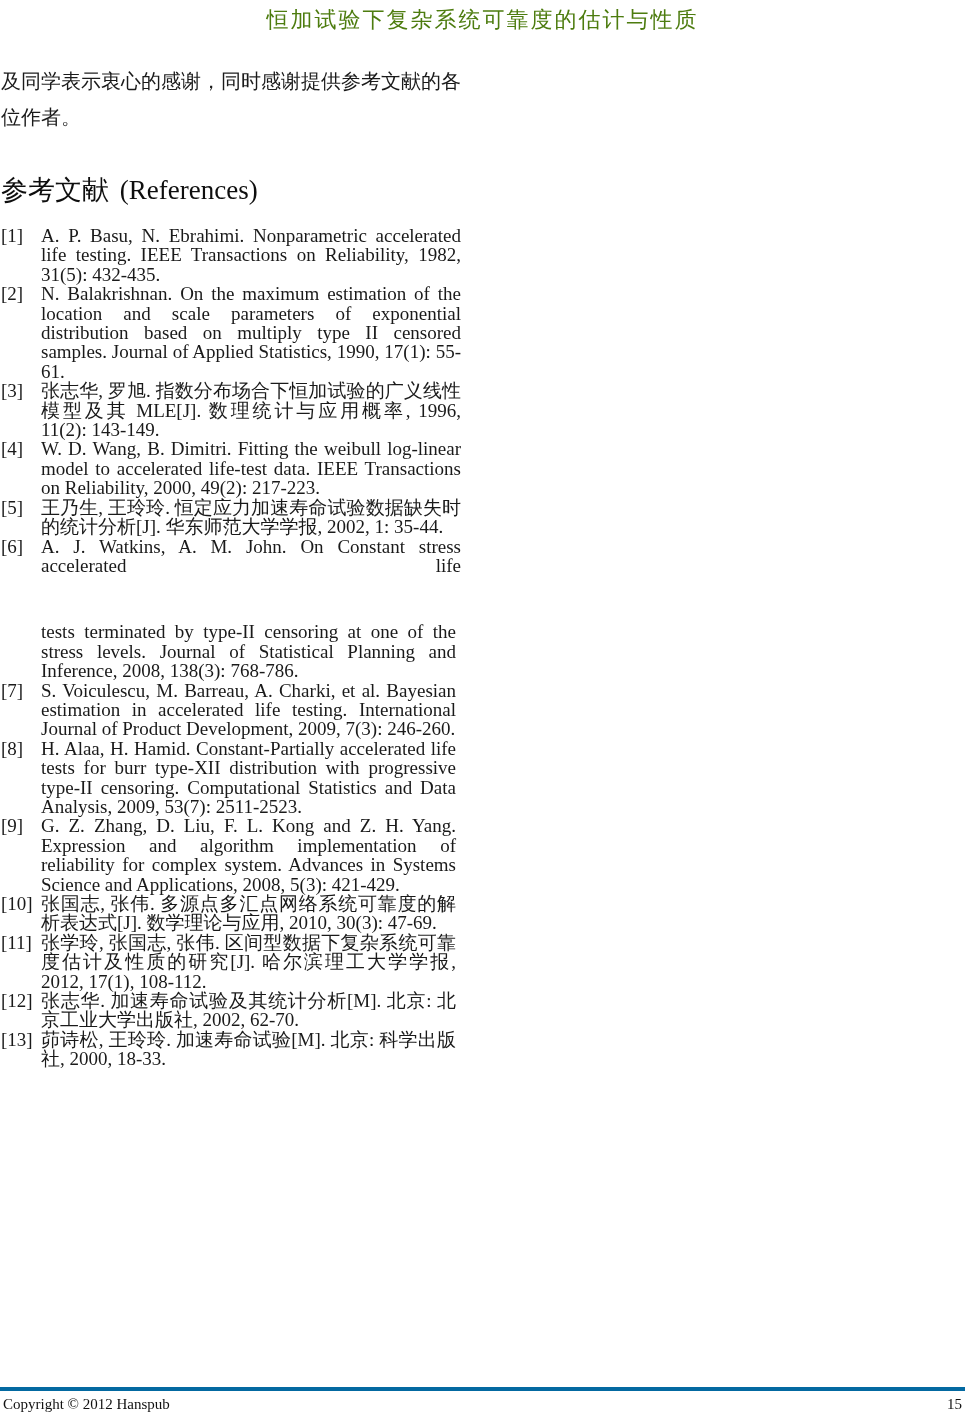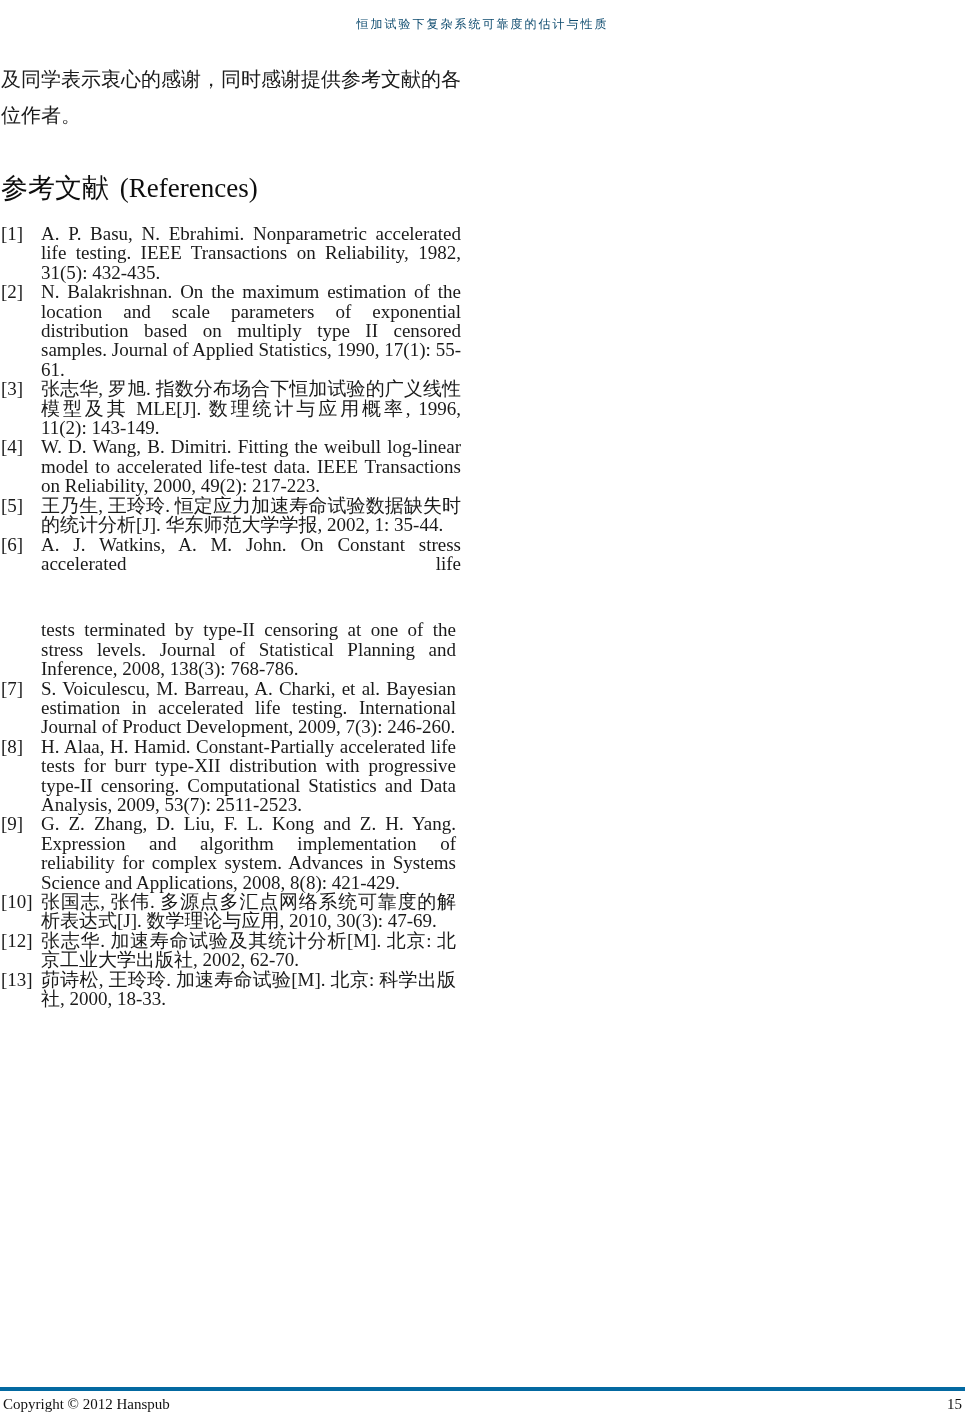--- a/index.html
+++ b/index.html
@@ -6,25 +6,25 @@
   .page {
     position: relative;
     width: 965px;
     height: 1414px;
     background: #ffffff;
     color: #161616;
     font-family: "Liberation Serif", "DejaVu Serif", serif;
     overflow: hidden;
   }
   .header-title {
-    padding-top: 16px;
+    padding-top: 5px;
     text-align: center;
-    font-size: 12px;
+    font-size: 22px;
     letter-spacing: 2px;
-    color: #0c4a6e;
+    color: #4d7c0f;
   }
   .columns {
     display: flex;
     margin-top: 28px;
     padding: 0 2px 0 1px;
     gap: 47px;
     flex-direction: column;
   }
   .col-left  { width: 460px; flex: 0 0 460px; }
   .col-right { width: 455px; flex: 0 0 455px; }
@@ -119,25 +119,29 @@
         <div class="ref">
           <span class="ref-num">[7]</span>
           <span class="ref-text">S. Voiculescu, M. Barreau, A. Charki, et al. Bayesian estimation in accelerated life testing. International Journal of Product Development, 2009, 7(3): 246-260.</span>
         </div>
         <div class="ref">
           <span class="ref-num">[8]</span>
           <span class="ref-text">H. Alaa, H. Hamid. Constant-Partially accelerated life tests for burr type-XII distribution with progressive type-II censoring. Computational Statistics and Data Analysis, 2009, 53(7): 2511-2523.</span>
         </div>
         <div class="ref">
           <span class="ref-num">[9]</span>
-          <span class="ref-text">G. Z. Zhang, D. Liu, F. L. Kong and Z. H. Yang. Expression and algorithm implementation of reliability for complex system. Advances in Systems Science and Applications, 2008, 8(8): 421-429.</span>
+          <span class="ref-text">G. Z. Zhang, D. Liu, F. L. Kong and Z. H. Yang. Expression and algorithm implementation of reliability for complex system. Advances in Systems Science and Applications, 2008, 5(3): 421-429.</span>
         </div>
         <div class="ref">
           <span class="ref-num">[10]</span>
           <span class="ref-text">张国志, 张伟. 多源点多汇点网络系统可靠度的解析表达式[J]. 数学理论与应用, 2010, 30(3): 47-69.</span>
+        </div>
+        <div class="ref">
+          <span class="ref-num">[11]</span>
+          <span class="ref-text">张学玲, 张国志, 张伟. 区间型数据下复杂系统可靠度估计及性质的研究[J]. 哈尔滨理工大学学报, 2012, 17(1), 108-112.</span>
         </div>
         <div class="ref">
           <span class="ref-num">[12]</span>
           <span class="ref-text">张志华. 加速寿命试验及其统计分析[M]. 北京: 北京工业大学出版社, 2002, 62-70.</span>
         </div>
         <div class="ref">
           <span class="ref-num">[13]</span>
           <span class="ref-text">茆诗松, 王玲玲. 加速寿命试验[M]. 北京: 科学出版社, 2000, 18-33.</span>
         </div>
       </div>

